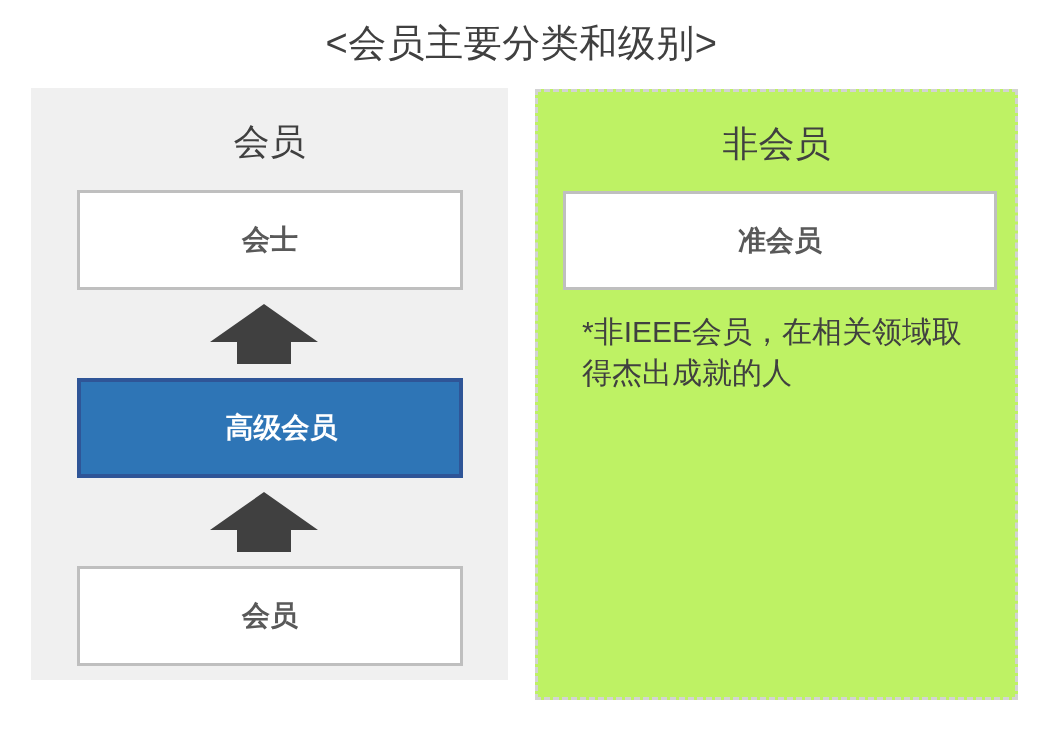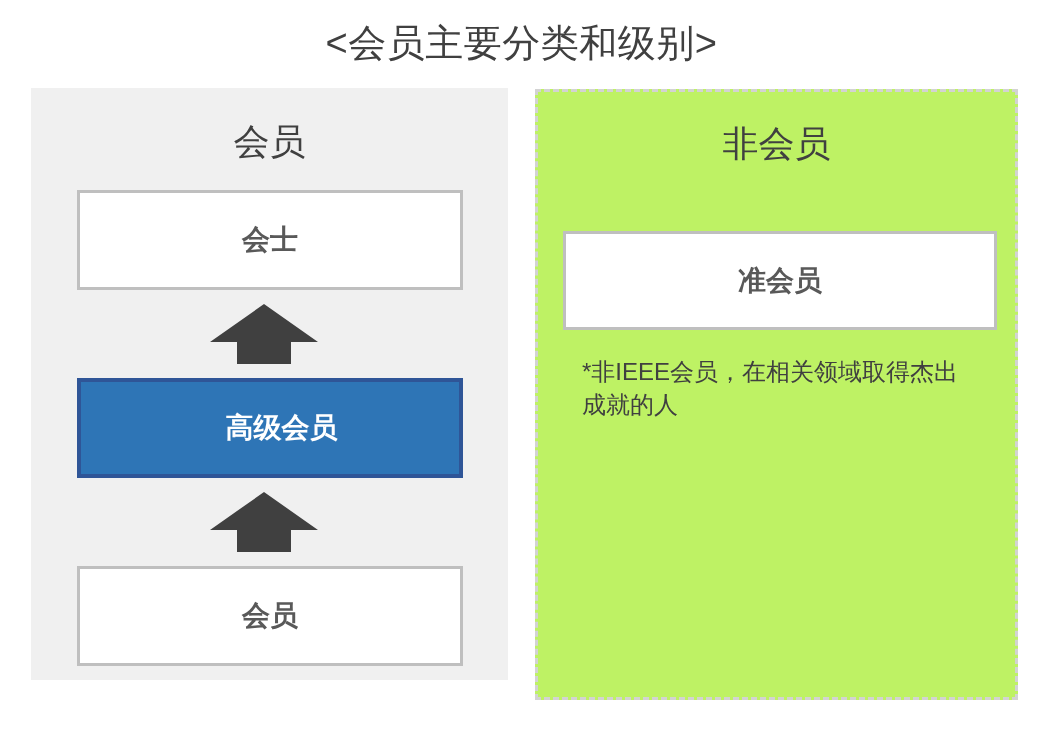--- a/index.html
+++ b/index.html
@@ -108,44 +108,42 @@
     width: 386px;
     height: 100px;
   }
 
   
   .box-affiliate {
     left: 25px;
     top: 99px;
     width: 434px;
     height: 99px;
-    margin-top: 40px;
   }
 
   
   .arrow-up {
     position: absolute;
     width: 108px;
     height: 60px;
   }
   .arrow-up svg { display: block; width: 108px; height: 60px; }
   .arrow-1 { left: 179px; top: 216px; }
   .arrow-2 { left: 179px; top: 404px; }
 
   
   .note-text {
     position: absolute;
     left: 44px;
     top: 219px;
     width: 400px;
-    font-size: 24px;
+    font-size: 30px;
     line-height: 1.38;
     color: #404040;
     text-align: left;
-    margin-top: 44px;
   }
 </style>
 </head>
 <body>
 
 <div class="diagram-title">&lt;会员主要分类和级别&gt;</div>
 
 <div class="panel panel-member">
 
   <div class="panel-header">会员</div>

